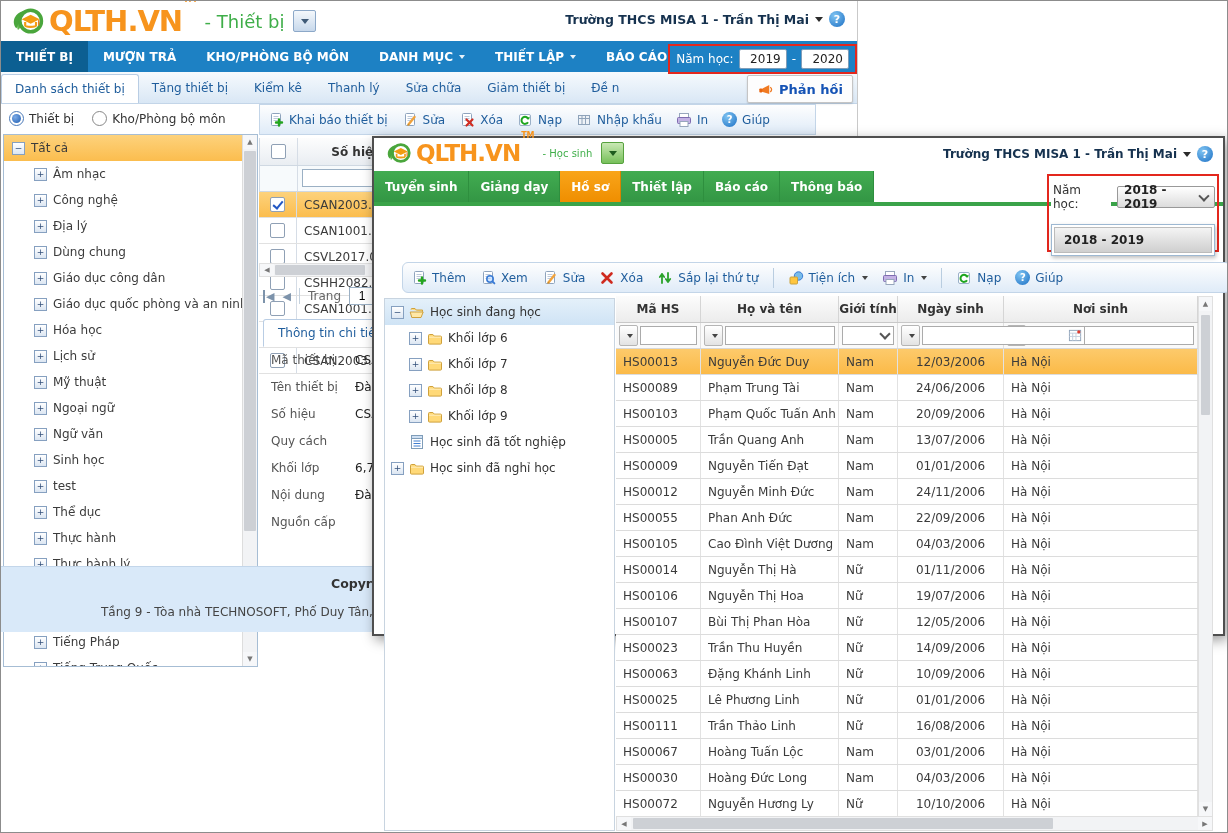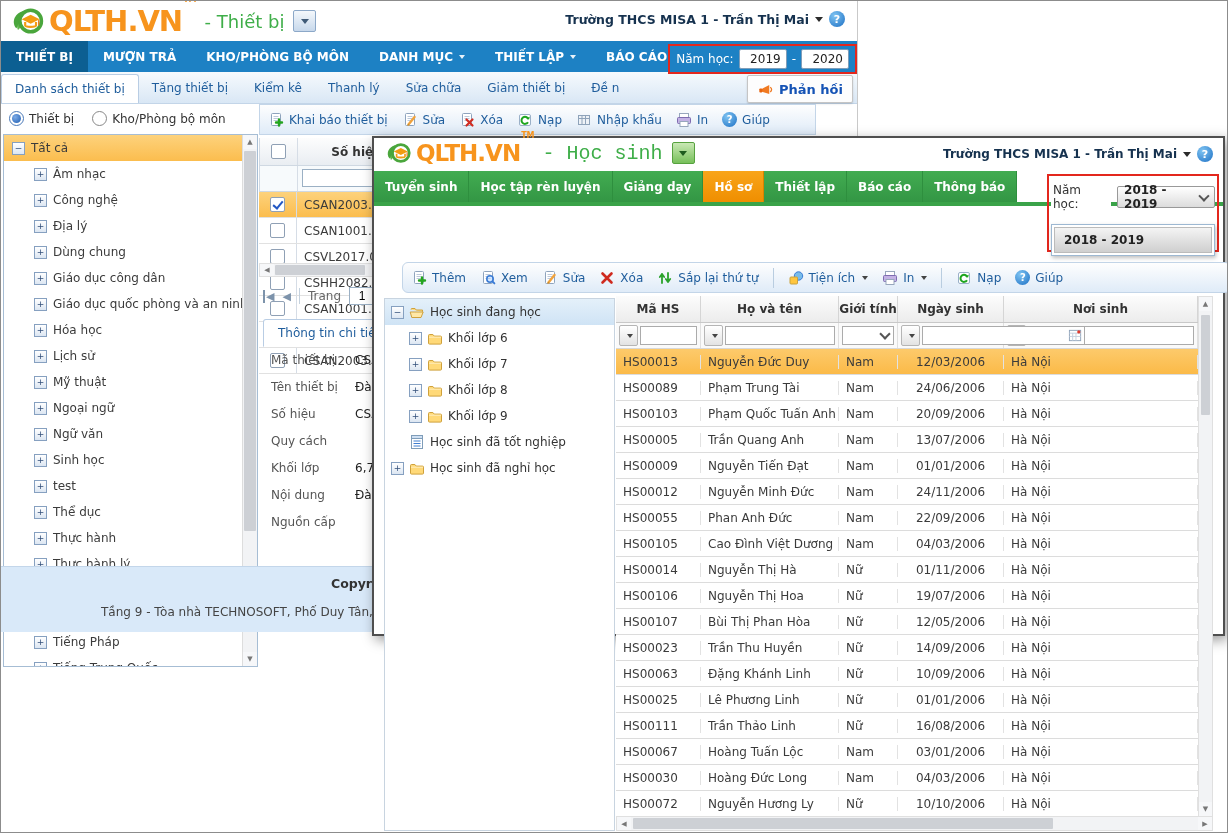--- a/index.html
+++ b/index.html
@@ -9,21 +9,21 @@
   
   .back{left:0;top:0;width:857px;height:733px;border-right:1px solid #c9c9c9;box-sizing:border-box;z-index:1;}
   .bw-header{position:absolute;left:0;top:0;width:100%;height:40px;background:#fff;}
   .logo{position:absolute;left:8px;top:2px;display:flex;align-items:center;gap:4px;}
   .logo svg.lg{width:36px;height:36px;}
   .front .logo svg.lg{width:28px;height:28px;}
   .brand{color:#f7941d;font-weight:bold;font-size:29px;letter-spacing:-1px;}
   .front .brand{font-size:23px;}
   .tm{color:#f7941d;font-size:8px;font-weight:bold;vertical-align:top;margin-left:1px;position:relative;top:-9px;}
   .module{color:#3fae49;font-size:18px;margin-left:4px;white-space:nowrap;}
-  .front .module{font-size:20px;font-family:Liberation Mono, monospace;}
+  .front .module{font-size:10px;}
   .mod-dd{display:inline-flex;align-items:center;justify-content:center;width:21px;height:20px;margin-left:5px;border:1px solid #8ca8c8;border-radius:2px;background:linear-gradient(#f4f8fc,#c7d8eb);cursor:pointer;}
   .mod-dd.greenbtn{border-color:#57a23f;background:linear-gradient(#c9e8b4,#77c05a);}
   .tri-down{width:0;height:0;border-left:4px solid transparent;border-right:4px solid transparent;border-top:5px solid #3f5a77;}
   .greenbtn .tri-down{border-top-color:#1e5c1e;}
   .account{position:absolute;right:12px;top:10px;display:flex;align-items:center;gap:6px;font-weight:bold;font-size:12.5px;color:#16324f;white-space:nowrap;}
   .acc-car{width:0;height:0;border-left:4px solid transparent;border-right:4px solid transparent;border-top:5px solid #2b2b2b;}
   .qic{display:inline-flex;align-items:center;justify-content:center;width:16px;height:16px;border-radius:50%;background:radial-gradient(circle at 35% 30%,#7fc4f2,#1c6fc4);color:#fff;font-weight:bold;font-size:11px;}
   .bw-nav{position:absolute;left:0;top:40px;width:100%;height:31px;background:#1d81c4;}
   .bw-tabs{display:flex;height:100%;}
   .bwtab{display:flex;align-items:center;gap:6px;padding:0 15px;color:#fff;font-weight:bold;font-size:12px;cursor:pointer;white-space:nowrap;}
@@ -117,21 +117,21 @@
   .fw-table{position:absolute;left:242px;top:158px;width:582px;}
   .ft-h{display:flex;height:27px;background:linear-gradient(#fcfcfc,#ececec);border-bottom:1px solid #c8c8c8;box-sizing:border-box;}
   .ft-hc{display:flex;align-items:center;justify-content:center;font-weight:bold;color:#333;border-right:1px solid #d5d5d5;box-sizing:border-box;}
   .ft-f{display:flex;height:26px;background:#fafafa;border-bottom:1px solid #d8d8d8;box-sizing:border-box;}
   .ft-fc{display:flex;align-items:center;gap:2px;padding:0 3px;border-right:1px solid #e0e0e0;box-sizing:border-box;}
   .fbtn{display:inline-flex;align-items:center;justify-content:center;width:17px;height:19px;border:1px solid #b5b5b5;background:linear-gradient(#fff,#e3e3e3);border-radius:2px;cursor:pointer;flex:none;}
   .fin{flex:1;min-width:10px;height:19px;border:1px solid #ababab;background:#fff;box-sizing:border-box;font-size:12px;padding:0 3px;}
   .dwrap{position:relative;flex:1;display:flex;}
   .dwrap svg{position:absolute;right:2px;top:2px;width:15px;height:15px;}
   .gsel{flex:1;display:flex;align-items:center;justify-content:flex-end;height:19px;border:1px solid #ababab;background:#fff;cursor:pointer;padding-right:4px;box-sizing:border-box;}
-  .ft-r{display:flex;height:26px;border-bottom:1px solid #dcdcdc;background:#fff;cursor:pointer;box-sizing:border-box;align-items:center;}
+  .ft-r{display:flex;height:26px;border-bottom:1px solid #dcdcdc;background:#fff;cursor:pointer;box-sizing:border-box;}
   .ft-r.sel{background:linear-gradient(#fdca6b,#fbba48);}
   .ft-c{display:flex;align-items:center;padding:0 7px;border-right:1px solid #e2e2e2;box-sizing:border-box;color:#3b3b3b;white-space:nowrap;overflow:hidden;}
   .ft-c.center{justify-content:center;padding:0 2px;}
   .fw-vscroll{position:absolute;left:824px;top:158px;width:15px;height:521px;background:#f2f3f5;border:1px solid #e0e0e0;box-sizing:border-box;}
   .fw-hscroll{position:absolute;left:242px;top:678px;width:597px;height:15px;}
 </style>
 </head>
 <body>
 
 <div class="stage">
@@ -511,21 +511,20 @@
       <div class="account">
         <span>Trường THCS MISA 1 - Trần Thị Mai</span>
         <i class="acc-car"></i>
         <span class="qic">?</span>
       </div>
     </div>
 
     <div class="fw-nav">
       <div class="fw-tabs" id="fw-tabs">
           <div class="fwtab">Tuyển sinh</div>
-          <div class="fwtab">Học tập rèn luyện</div>
           <div class="fwtab">Giảng dạy</div>
           <div class="fwtab act">Hồ sơ</div>
           <div class="fwtab">Thiết lập</div>
           <div class="fwtab">Báo cáo</div>
           <div class="fwtab">Thông báo</div>
         </div>
       <div class="fw-underline"></div>
     </div>
 
     <div class="fw-yearbox red-box">

